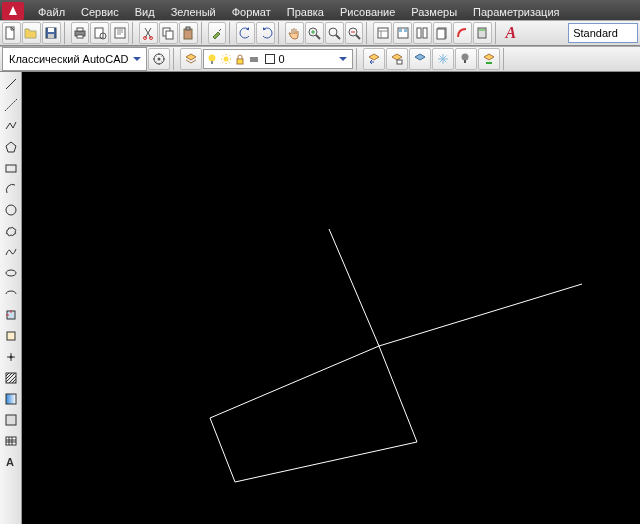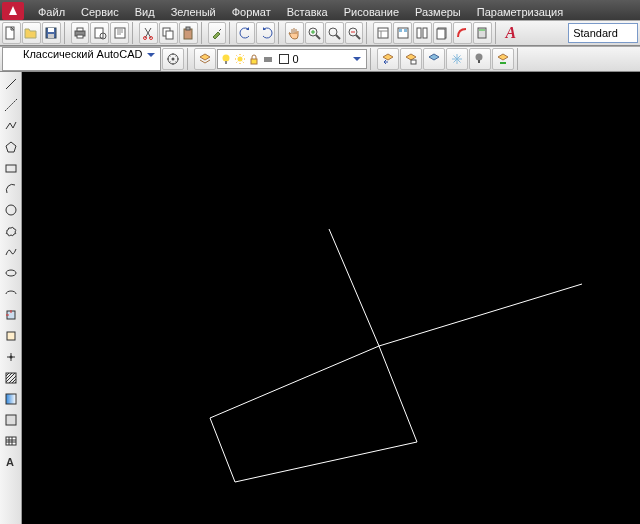--- a/index.html
+++ b/index.html
@@ -6,21 +6,21 @@
 body{width:640px;height:524px;background:#333;overflow:hidden;position:relative}
 .menubar{height:20px;background:linear-gradient(#5a5a5a,#3a3a3a);display:flex;align-items:flex-end;padding-left:2px;color:#fff}
 .app-logo{width:22px;height:18px;background:#c41e3a;border-radius:2px;margin-right:6px;display:flex;align-items:center;justify-content:center}
 .app-logo svg{width:14px;height:14px}
 .menu-item{padding:2px 8px;cursor:pointer;color:#eee}
 .toolbar-row{height:26px;background:linear-gradient(#f5f5f5,#dcdcdc);border-top:1px solid #aaa;border-bottom:1px solid #888;display:flex;align-items:center;padding:0 2px;gap:1px}
 .tb-btn{width:22px;height:22px;background:linear-gradient(#fdfdfd,#e8e8e8);border:1px solid #bbb;border-radius:2px;cursor:pointer;display:flex;align-items:center;justify-content:center}
 .tb-btn svg{width:14px;height:14px}
 .tb-sep{width:4px;height:22px;border-left:1px solid #aaa;margin:0 2px}
 .tb-input{height:20px;border:1px solid #7a9ac9;background:#fff;padding:0 4px;font-size:11px}
-.tb-dropdown{height:24px;border:1px solid #999;background:#fff;display:flex;align-items:flex-start;padding:0 2px 0 20px;cursor:pointer}
+.tb-dropdown{height:24px;border:1px solid #999;background:#fff;display:flex;align-items:center;padding:0 2px 0 6px;cursor:pointer}
 .dd-arrow{width:14px;height:14px;margin-left:2px}
 .main-area{display:flex;height:478px}
 .left-toolbar{width:22px;background:linear-gradient(90deg,#f5f5f5,#e0e0e0);border-right:1px solid #999;display:flex;flex-direction:column;padding:2px 0;gap:1px}
 .lt-btn{width:20px;height:20px;margin:0 auto;cursor:pointer;display:flex;align-items:center;justify-content:center;border:1px solid transparent;border-radius:2px}
 .lt-btn svg{width:14px;height:14px}
 .canvas{flex:1;background:#000;position:relative}
 .drawing{position:absolute;top:0;left:0;width:100%;height:100%}
 .color-swatch{width:12px;height:12px;background:#0c0;border:1px solid #333;display:inline-block;margin-right:3px;vertical-align:middle}
 .layer-combo{display:flex;align-items:center;background:#fff;border:1px solid #999;height:20px;padding:0 2px;min-width:150px}
 .bulb{width:12px;height:12px;margin-right:2px}
@@ -33,21 +33,21 @@
   <div class="app-logo">
     <svg viewBox="0 0 14 14">
         <path d="M3 11 L7 2 L11 11 Z" fill="#fff"></path>
       </svg>
   </div>
   <div class="menu-item">Файл</div>
   <div class="menu-item">Сервис</div>
   <div class="menu-item">Вид</div>
   <div class="menu-item">Зеленый</div>
   <div class="menu-item">Формат</div>
-  <div class="menu-item">Вставка</div>
+  <div class="menu-item">Правка</div>
   <div class="menu-item">Рисование</div>
   <div class="menu-item">Размеры</div>
   <div class="menu-item">Параметризация</div>
 
 </div>
 
 <div class="toolbar-row">
   <div class="tb-btn">
       <svg viewBox="0 0 14 14">
         <rect x="2" y="1" width="8" height="12" fill="#fff" stroke="#555"></rect>

